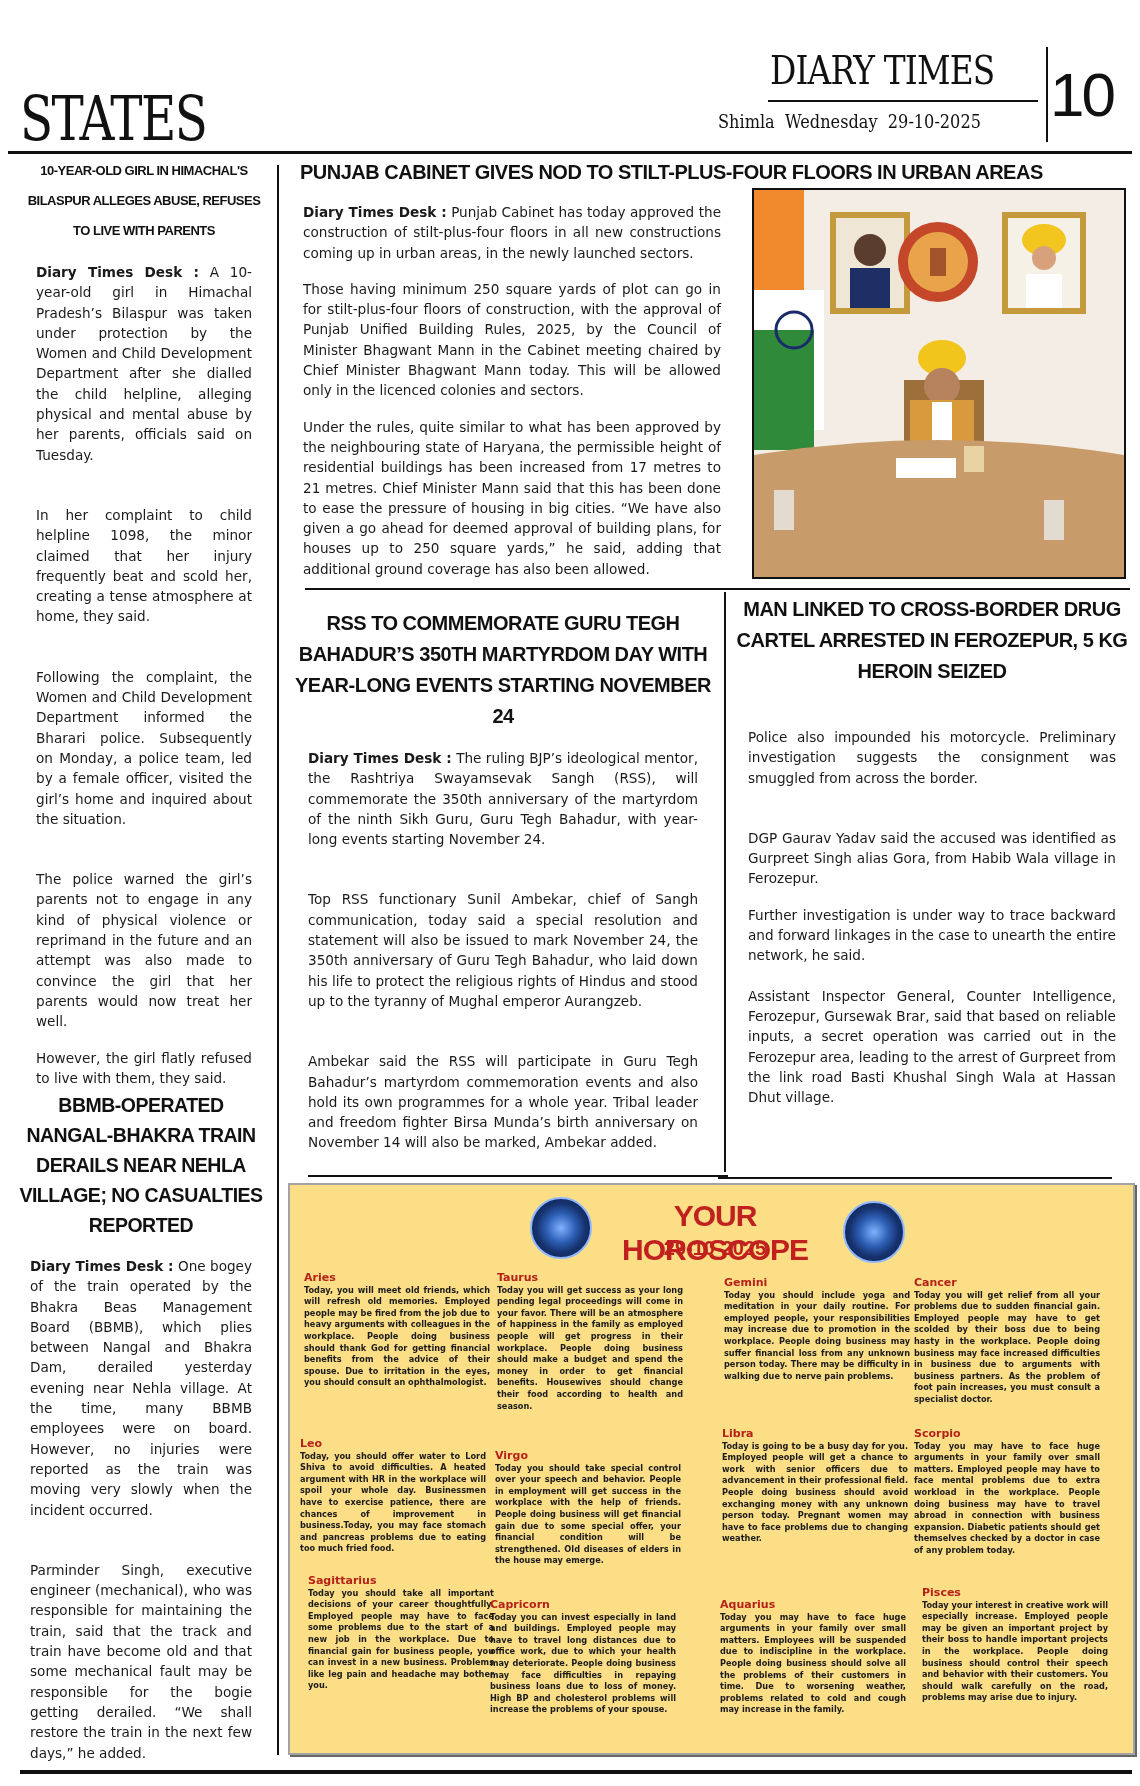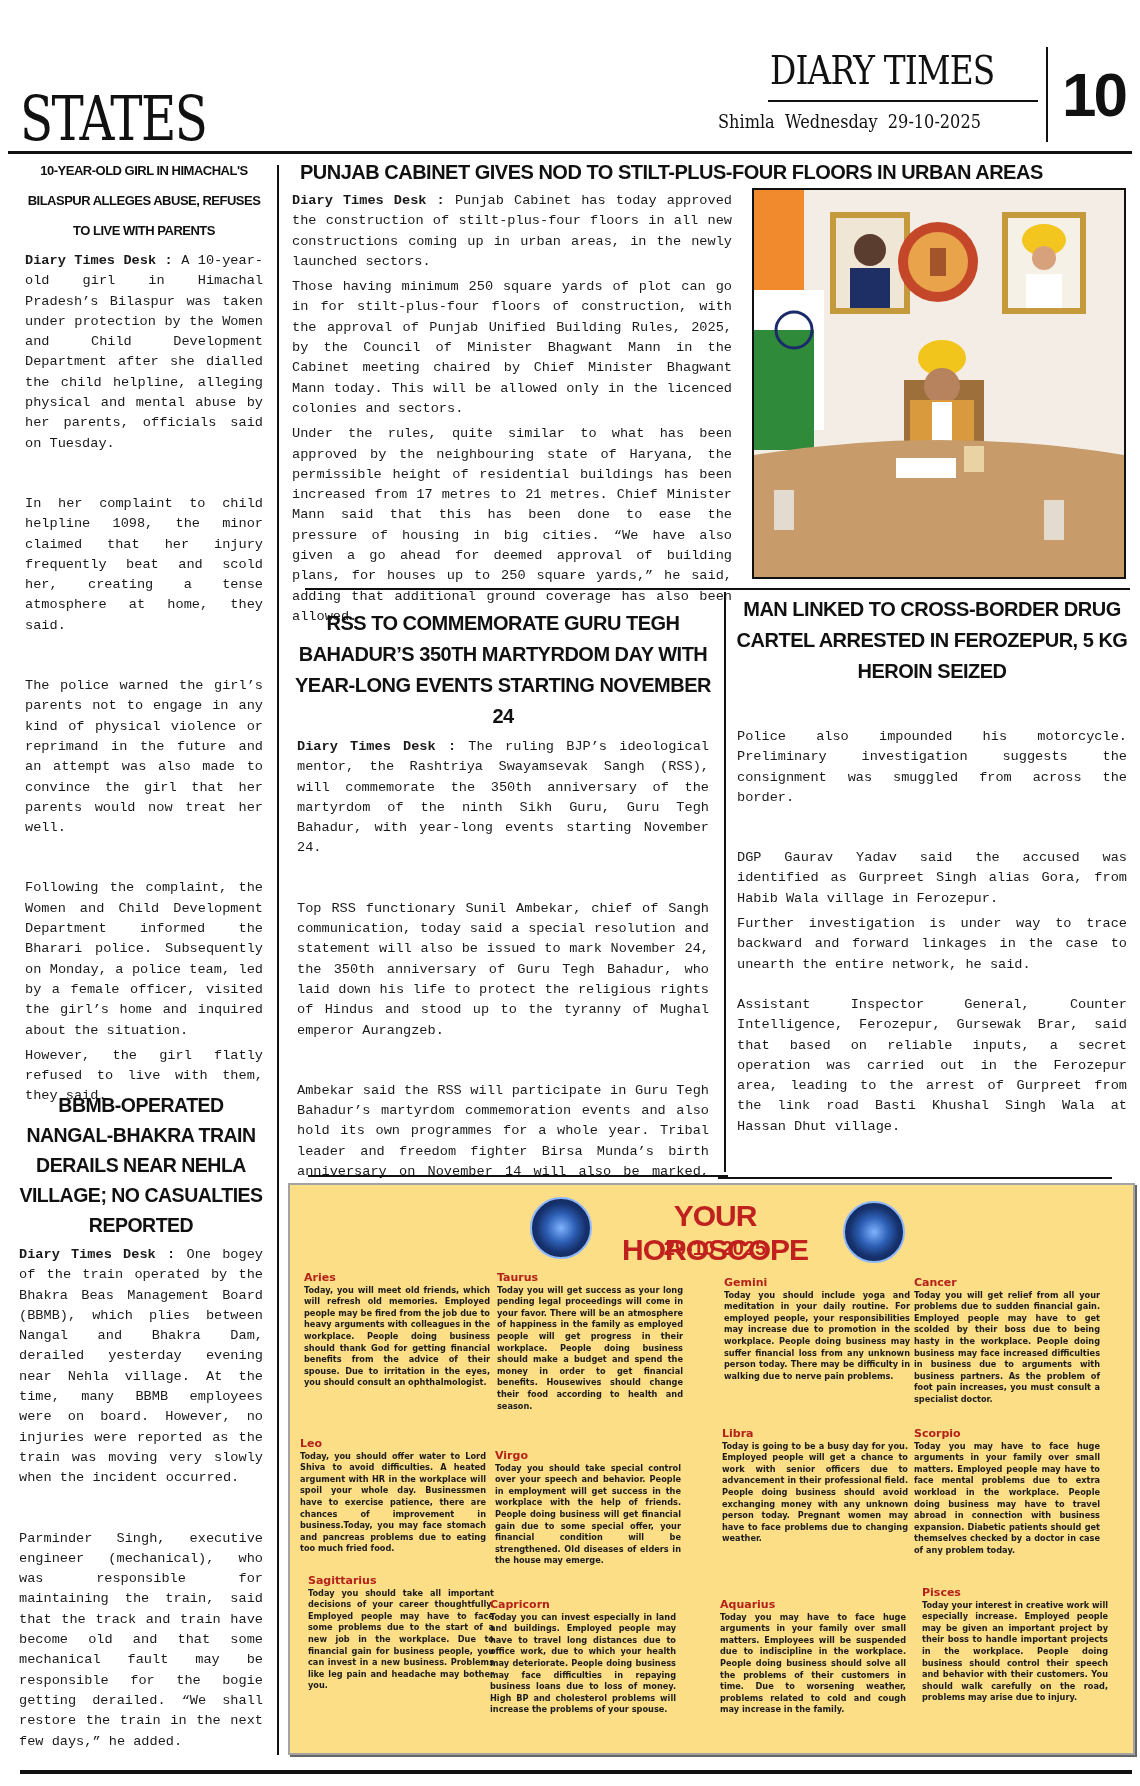--- a/index.html
+++ b/index.html
@@ -3,26 +3,26 @@
 <meta charset="utf-8">
 <style>
   html, body { margin:0; padding:0; background:#fff; }
   body { width:1140px; height:1786px; position:relative; overflow:hidden; font-family:"DejaVu Sans", sans-serif; color:#111; }
   .abs { position:absolute; }
   .section-title { left:20px; top:88px; font-family:"DejaVu Serif", serif; font-size:62px; letter-spacing:-2px; transform:scaleX(0.78); transform-origin:left top; line-height:1; font-weight:normal; }
   .masthead { left:770px; top:50px; font-family:"DejaVu Serif", serif; font-size:40px; transform:scaleX(0.82); transform-origin:left top; line-height:1; letter-spacing:-1px; }
   .mast-rule { left:768px; top:100px; width:270px; height:2px; background:#111; }
   .dateline { left:718px; top:110px; font-family:"DejaVu Serif", serif; font-size:19px; transform:scaleX(0.85); transform-origin:left top; white-space:pre; }
   .vbar { left:1046px; top:47px; width:2px; height:95px; background:#111; }
-  .pageno { left:1050px; top:64px; font-family:"Liberation Sans", sans-serif; font-weight:bold; font-size:62px; line-height:1; letter-spacing:-3px;margin-left:12px; }
+  .pageno { left:1050px; top:64px; font-family:"Liberation Sans", sans-serif; font-weight:normal; font-size:62px; line-height:1; letter-spacing:-3px; }
   .hrule { height:3px; background:#111; }
   .vrule { width:2px; background:#111; }
   h2.head { margin:0; font-family:"Liberation Sans", sans-serif; font-weight:bold; text-align:center; color:#111; letter-spacing:-0.5px; }
   .body { font-family:"DejaVu Sans", sans-serif; font-size:13.6px; line-height:20.3px; text-align:justify; color:#1a1a1a; }
-  .body p { margin:5px;font-family:Liberation Mono, monospace; }
+  .body p { margin:16px; }
   .body p.gap { margin-top:40px; }
   .body p.gap-sm { margin-top:20px; }
   .lead { font-weight:bold; }
   .photo { left:752px; top:188px; width:370px; height:387px; border:2px solid #111; overflow:hidden; background:#f1ece4; }
   .horo { left:288px; top:1183px; width:843px; height:568px; background:#fbde86; border:2px solid #a3a3a3; box-shadow:2px 2px 0 #666; }
   .horo-title { left:290px; top:14px; width:270px; text-align:center; font-family:"Liberation Sans", sans-serif; font-weight:bold; font-size:30px; color:#c0201e; letter-spacing:-1px; }
   .horo-date { left:290px; top:52px; width:270px; text-align:center; font-family:"Liberation Sans", sans-serif; font-weight:bold; font-size:20px; color:#c0201e; }
   .zodiac { width:58px; height:58px; border-radius:50%; background:radial-gradient(circle,#7fb3ff 0%,#2d5fb5 35%,#16326e 60%,#0c1b44 100%); border:2px solid #8fb8ff; }
   .sign { position:absolute; width:186px; font-family:"DejaVu Sans", sans-serif; font-size:8.2px; line-height:11.6px; font-weight:bold; text-align:justify; color:#1b1b1b; }
   .sign .sname { color:#b5221a; font-size:11px; display:block; margin-bottom:1px; }
@@ -40,22 +40,22 @@
 <div class="abs hrule" style="left:8px;top:151px;width:1124px;"></div>
 
 <div class="abs vrule" style="left:277px;top:165px;height:1590px;"></div>
 <div class="abs vrule" style="left:724px;top:592px;height:580px;"></div>
 
 <article class="abs" style="left:20px;top:156px;width:248px;">
   <h2 class="head" style="font-size:13px;line-height:30px;">10-YEAR-OLD GIRL IN HIMACHAL'S BILASPUR ALLEGES ABUSE, REFUSES TO LIVE WITH PARENTS</h2>
   <div class="body" style="margin-top:2px;">
     <p><span class="lead">Diary Times Desk :</span> <span>A 10-year-old girl in Himachal Pradesh’s Bilaspur was taken under protection by the Women and Child Development Department after she dialled the child helpline, alleging physical and mental abuse by her parents, officials said on Tuesday.</span></p>
     <p class="gap">In her complaint to child helpline 1098, the minor claimed that her injury frequently beat and scold her, creating a tense atmosphere at home, they said.</p>
+    <p class="gap">Following the complaint, the Women and Child Development Department informed the Bharari police. Subsequently on Monday, a police team, led by a female officer, visited the girl’s home and inquired about the situation.</p>
     <p class="gap">The police warned the girl’s parents not to engage in any kind of physical violence or reprimand in the future and an attempt was also made to convince the girl that her parents would now treat her well.</p>
-    <p class="gap">Following the complaint, the Women and Child Development Department informed the Bharari police. Subsequently on Monday, a police team, led by a female officer, visited the girl’s home and inquired about the situation.</p>
     <p>However, the girl flatly refused to live with them, they said.</p>
   </div>
 </article>
 
 <article class="abs" style="left:14px;top:1090px;width:254px;">
   <h2 class="head" style="font-size:19.5px;line-height:30px;">BBMB-OPERATED NANGAL-BHAKRA TRAIN DERAILS NEAR NEHLA VILLAGE; NO CASUALTIES REPORTED</h2>
   <div class="body" style="margin-top:4px;">
     <p><span class="lead">Diary Times Desk :</span> <span>One bogey of the train operated by the Bhakra Beas Management Board (BBMB), which plies between Nangal and Bhakra Dam, derailed yesterday evening near Nehla village. At the time, many BBMB employees were on board. However, no injuries were reported as the train was moving very slowly when the incident occurred.</span></p>
     <p class="gap">Parminder Singh, executive engineer (mechanical), who was responsible for maintaining the train, said that the track and train have become old and that some mechanical fault may be responsible for the bogie getting derailed. “We shall restore the train in the next few days,” he added.</p>
   </div>

